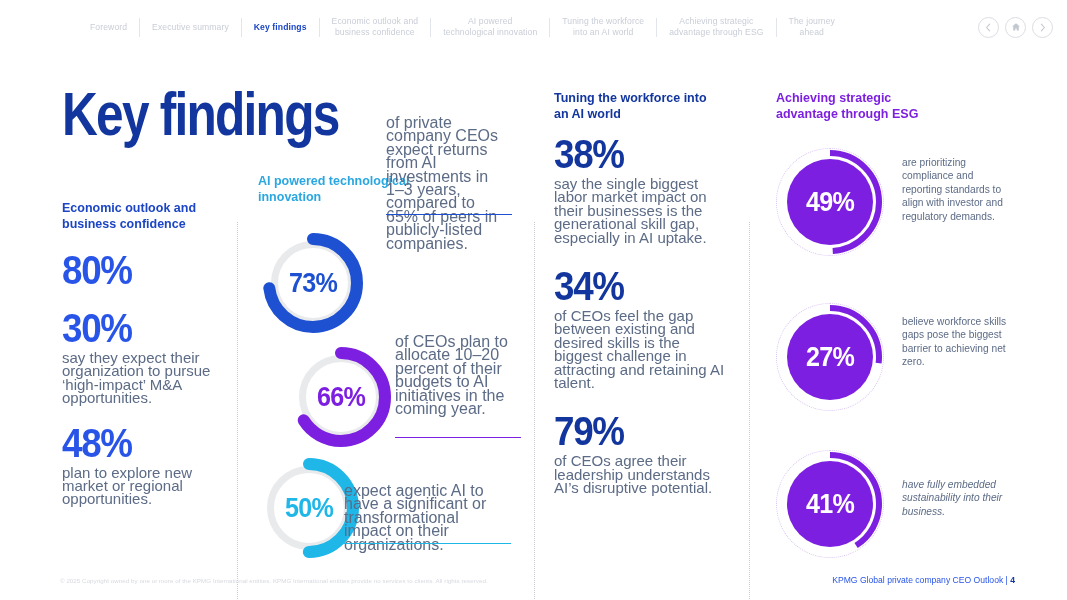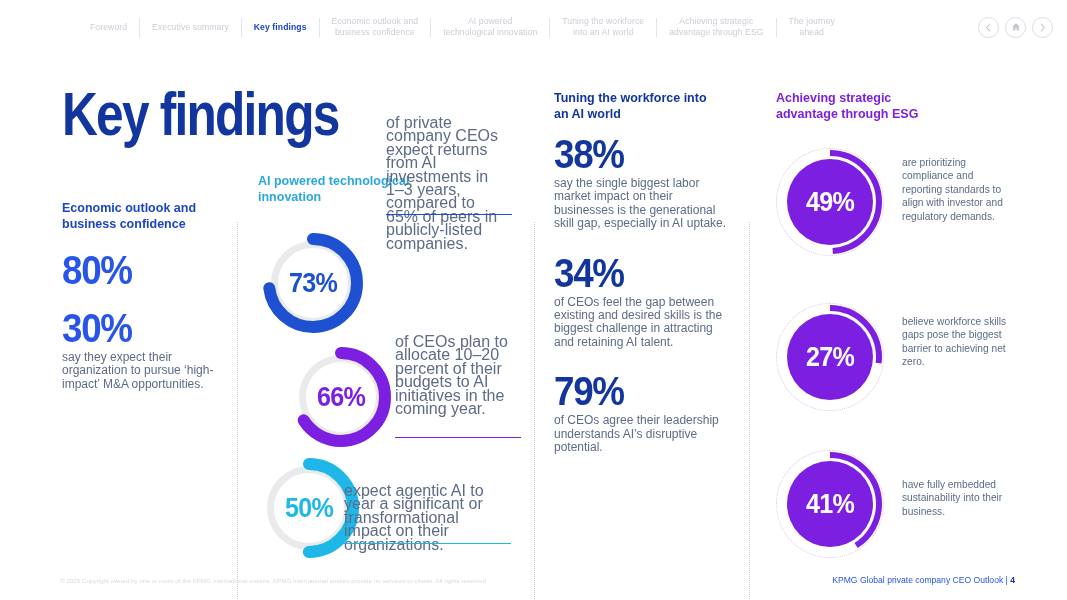--- a/index.html
+++ b/index.html
@@ -57,21 +57,21 @@
   }
   .colhead.cyan { color: #2aa7e0; }
   .colhead.purple { color: #7d1fe0; }
   .stat-num {
     font-weight: bold; font-size: 40px; line-height: 40px;
     color: #2855e8; letter-spacing: -1.4px;
     transform: scaleX(0.92); transform-origin:left center;
   }
   .stat-num.navy { color:#12369e; }
   .stat-body {
-    font-size: 12px; line-height: 13.4px; color: #5c6b86; margin-top: 3px;
+    font-size: 15px; line-height: 13.4px; color: #5c6b86; margin-top: 3px;
   }
   .stat-block { margin-top: 18px; }
 
   
   .col2 { position:absolute; left:258px; top:0; width:262px; }
   .donut {
     position:absolute; width:110px; height:110px;
   }
   .donut .ringbase {
     position:absolute; left:13px; top:13px; width:84px; height:84px;
@@ -185,20 +185,24 @@
 business confidence</div>
       </div>
 
       <div class="stat-block">
         <div class="stat-num">80%</div>
       </div>
       <div class="stat-block">
         <div class="stat-num">30%</div>
         <div class="stat-body">say they expect their organization to pursue ‘high-impact’ M&amp;A opportunities.</div>
       </div>
+      <div class="stat-block">
+        <div class="stat-num">48%</div>
+        <div class="stat-body">plan to explore new market or regional opportunities.</div>
+      </div>
     </div>
 
     <div class="col2">
       <div style="position:absolute; top:119px; left:0; width:250px;">
         <div class="colhead cyan" style="white-space: pre-line;">AI powered technological
 innovation</div>
       </div>
 
       <div class="donut" style="left:0px; top:174px;">
         <div class="ringbase"></div>
@@ -220,21 +224,21 @@
       <div class="donut-text" style="left:137px; top:281px; width:125px;">of CEOs plan to allocate 10–20 percent of their budgets to AI initiatives in the coming year.</div>
       <div class="rule" style="left:137px; top:383px; width:126px; background:#7d1fe0;"></div>
 
       <div class="donut" style="left:-4px; top:399px;">
         <div class="ringbase"></div>
         <svg width="110" height="110" viewBox="0 0 110 110" aria-hidden="true">
           <circle cx="55" cy="55" r="44" fill="none" stroke="#1fb6e8" stroke-width="12" stroke-linecap="round" stroke-dasharray="138.2 138.2" transform="rotate(-90 55 55)"></circle>
         </svg>
         <div class="val" style="color:#1fb6e8;">50%</div>
       </div>
-      <div class="donut-text" style="left:86px; top:430px; width:156px;">expect agentic AI to year a significant or transformational impact on their organizations.</div>
+      <div class="donut-text" style="left:86px; top:430px; width:156px;">expect agentic AI to have a significant or transformational impact on their organizations.</div>
       <div class="rule" style="left:86px; top:489px; width:167px; background:#1fb6e8;"></div>
     </div>
 
     <div class="col3">
       <div style="margin-top:36px;">
         <div class="colhead navyhead" style="color: rgb(18, 54, 158); white-space: pre-line; margin-top: 32px;">Tuning the workforce into
 an AI world</div>
       </div>
 
       <div class="stat-block" style="margin-top:12px;">
@@ -278,21 +282,21 @@
       <div class="circ-text" style="left:126px; top:261px; width:112px;">believe workforce skills gaps pose the biggest barrier to achieving net zero.</div>
 
       <div class="circ" style="left:0px; top:396px;">
         <div class="dashring"></div>
         <div class="fill"></div>
         <svg width="108" height="108" viewBox="0 0 108 108" aria-hidden="true">
           <circle cx="54" cy="54" r="49" fill="none" stroke="#7d1fe0" stroke-width="6" stroke-linecap="butt" stroke-dasharray="126.2 181.7" transform="rotate(-90 54 54)"></circle>
         </svg>
         <div class="val">41%</div>
       </div>
-      <div class="circ-text" style="left:126px; top:424px; width:112px;">have fully embedded sustainability into their business.</div>
+      <div class="circ-text" style="left:126px; top:424px; width:112px;font-style:italic;">have fully embedded sustainability into their business.</div>
     </div>
 
   </div>
 
   <div class="footer">
     <div class="foot-left">© 2025 Copyright owned by one or more of the KPMG International entities. KPMG International entities provide no services to clients. All rights reserved.</div>
     <div class="foot-right">
       <span>KPMG Global private company CEO Outlook | </span><b>4</b>
     </div>
   </div>

